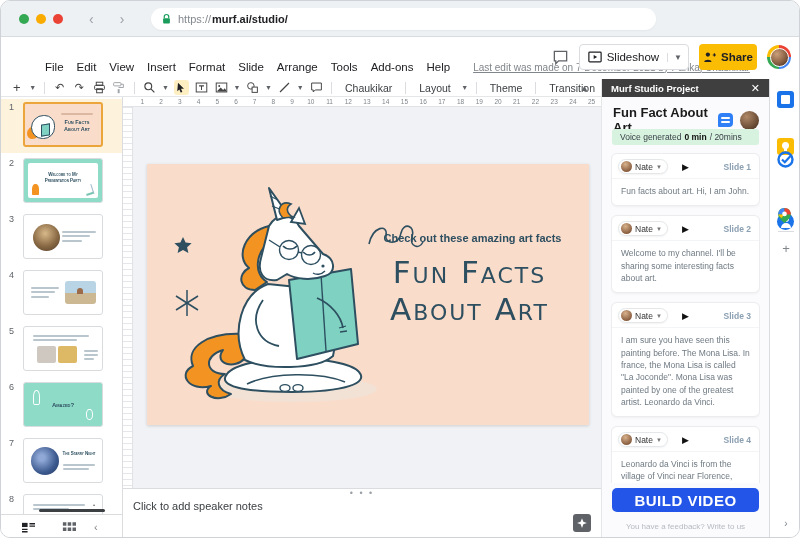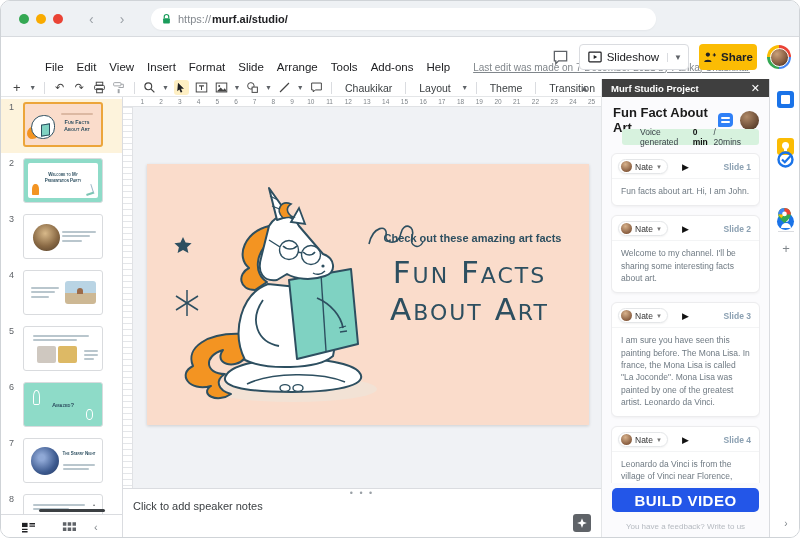--- a/index.html
+++ b/index.html
@@ -105,21 +105,21 @@
   
   .murf{position:absolute;left:600px;top:78px;width:168px;height:460px;background:#fbfbfd;border-left:1px solid #e4e6e8}
   .murf-head{position:absolute;left:0;top:0;right:0;height:18px;background:#3f3f3f;color:#fff;display:flex;align-items:center;padding:0 9px}
   .murf-head .t{font-size:9.5px;font-weight:bold;flex:1}
   .murf-head .x{font-size:11px;color:#fff}
   .murf-title-row{position:absolute;left:11px;right:10px;top:26px;display:flex;align-items:center}
   .murf-title{font-size:13px;font-weight:bold;color:#1b1b1b;flex:1}
   .chat-ic{width:15px;height:14px;background:#2f80f7;border-radius:4px 4px 4px 1px;margin-right:7px;position:relative}
   .chat-ic::after{content:"";position:absolute;left:3px;top:4px;width:9px;height:2px;background:#fff;border-radius:1px;box-shadow:0 4px 0 #fff}
   .murf-avatar{width:19px;height:19px;border-radius:50%;background:radial-gradient(circle at 35% 30%,#b08a68,#6e4f38 60%,#3c2a1b)}
-  .voice-pill{position:absolute;left:20px;right:10px;top:50px;height:16px;background:#d7f2de;border-radius:3px;font-size:8.5px;color:#3a4149;display:flex;align-items:center;padding:0 18px;gap:3px}
+  .voice-pill{position:absolute;left:10px;right:10px;top:50px;height:16px;background:#d7f2de;border-radius:3px;font-size:8.5px;color:#3a4149;display:flex;align-items:center;padding:0 8px;gap:3px}
   .voice-pill b{color:#111}
   .murf-cards{position:absolute;left:9px;right:9px;top:74px;bottom:56px;overflow:hidden}
   .mcard{background:#fff;border:1px solid #ececee;border-radius:6px;box-shadow:0 1px 3px rgba(0,0,0,.05);margin-bottom:9px}
   .mcard-head{display:flex;align-items:center;padding:5px 8px 4px 6px;border-bottom:1px solid #f3f4f5}
   .voice-chip{display:flex;align-items:center;gap:3px;border:1px solid #e4e6e8;border-radius:10px;padding:1px 5px 1px 2px;box-shadow:0 1px 2px rgba(0,0,0,.05)}
   .voice-chip .va{width:11px;height:11px;border-radius:50%;background:radial-gradient(circle at 40% 30%,#d8b28c,#8a5f41 70%)}
   .voice-chip .vn{font-size:8.5px;color:#333}
   .voice-chip .vc{font-size:6px;color:#777}
   .mplay{margin-left:14px;font-size:9px;color:#111;flex:1}
   .mslide{font-size:8.5px;font-weight:bold;color:#8ba0b2}

